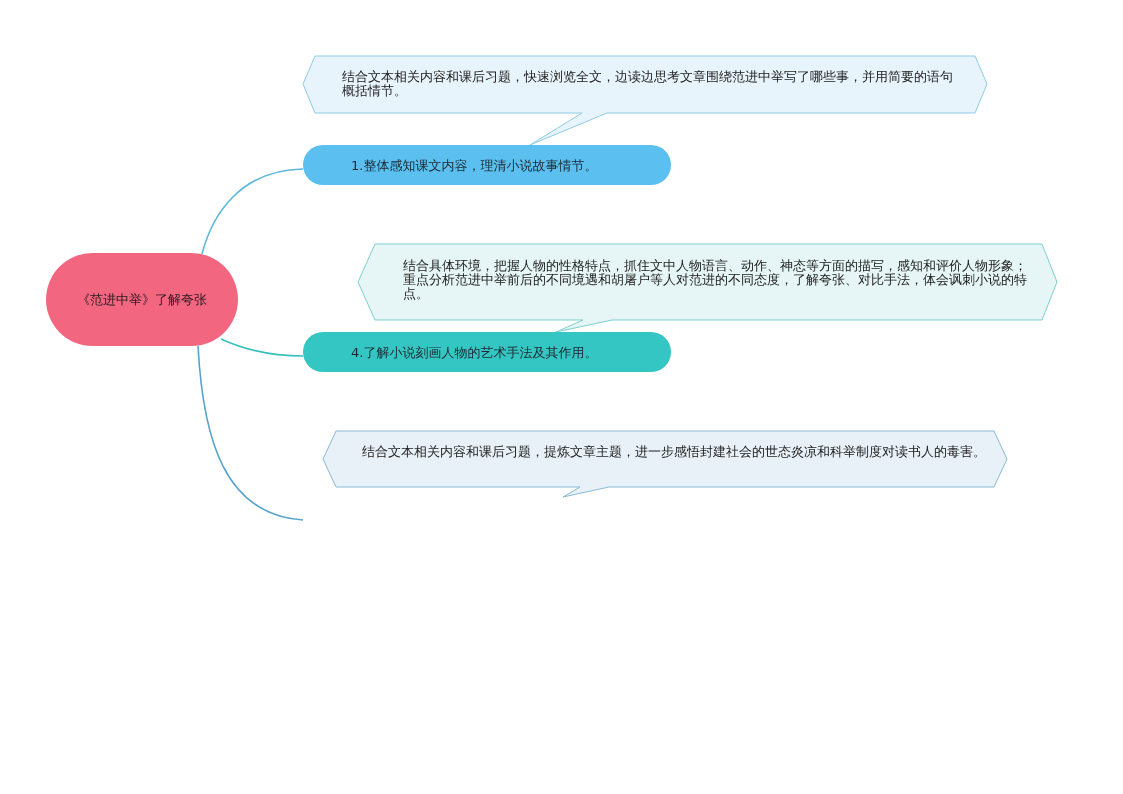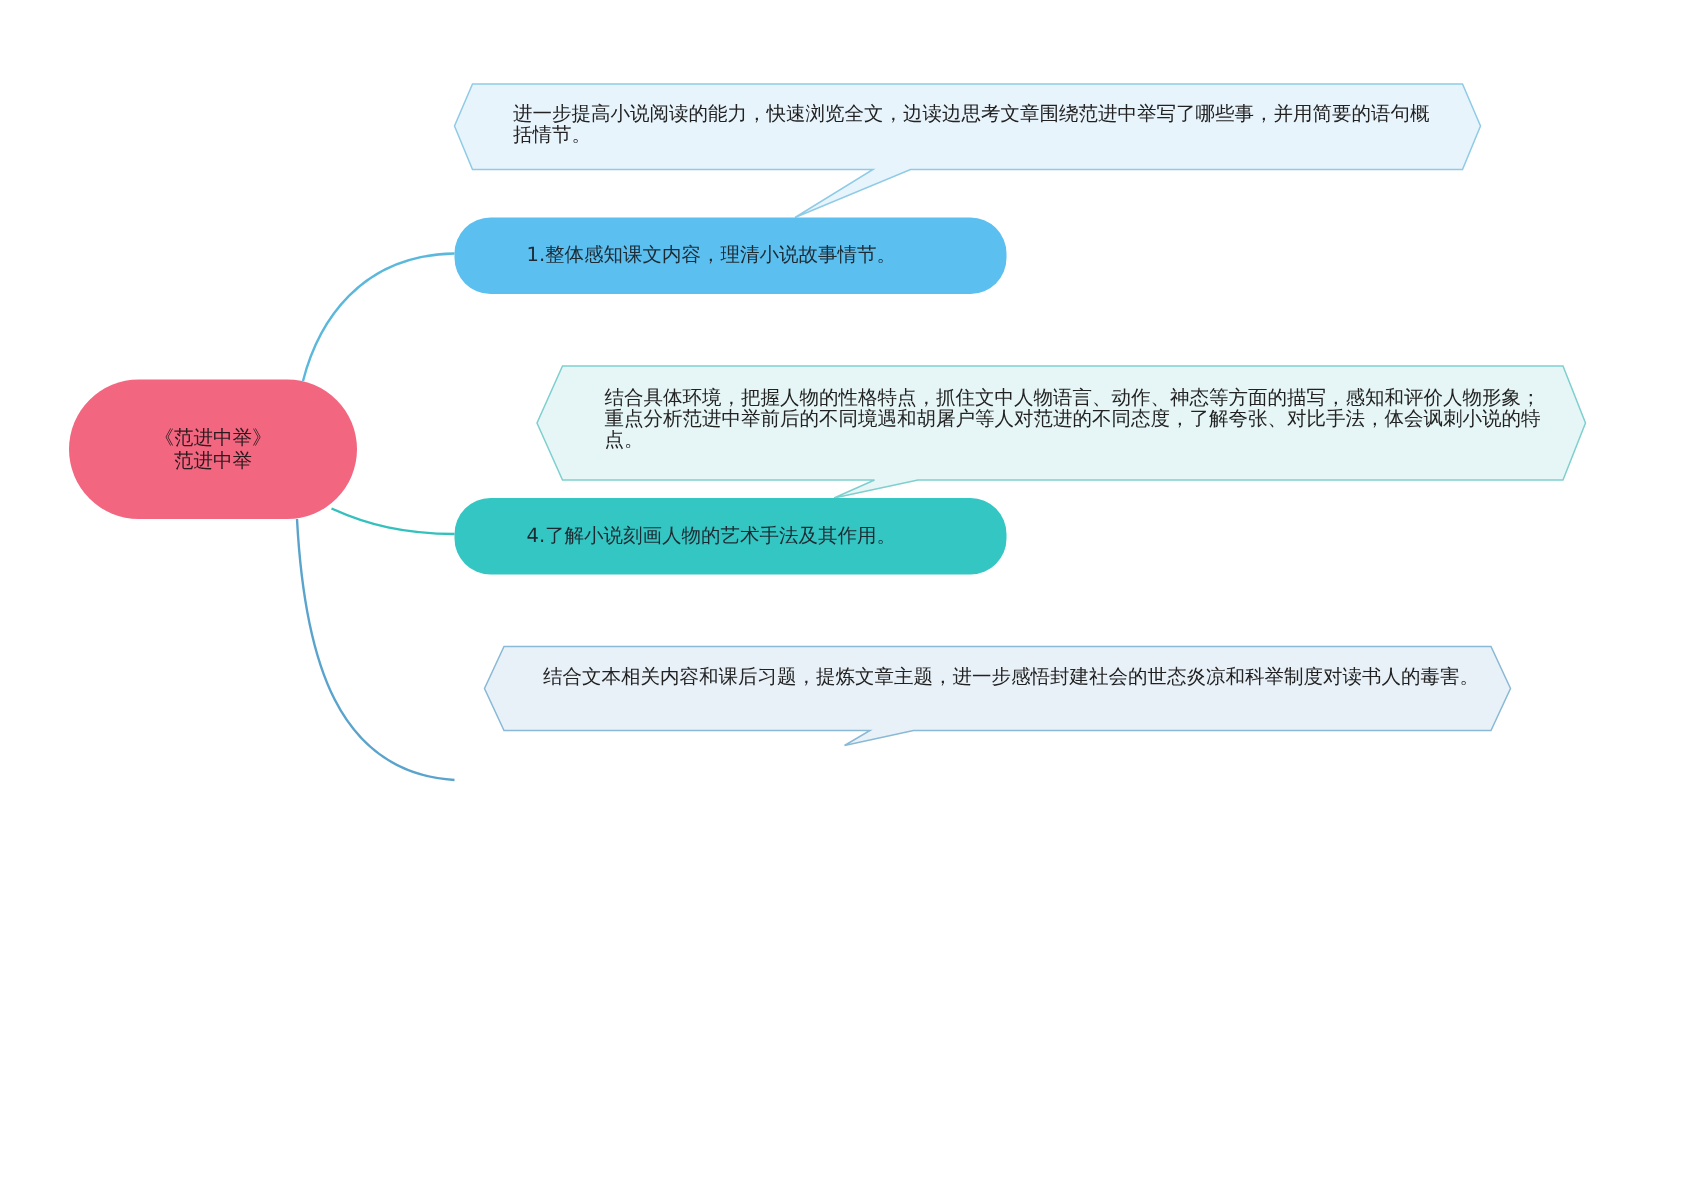--- a/index.html
+++ b/index.html
@@ -41,29 +41,28 @@
   }
   .root {
     left: 46px;
     top: 253px;
     width: 192px;
     height: 93px;
     border-radius: 47px;
     background: #f26680;
     justify-content: center;
     text-align: center;
-    flex-direction: column;
     font-size: 13px;
     line-height: 15px;
     color: #2a1a1e;
   }
   .root span { display: block; }
   .branch {
     left: 303px;
-    height: 51px;
+    height: 40px;
     padding-left: 48px;
     color: #1c2a33;
   }
   .b1 { top: 145px; width: 368px; background: #5bbff0; }
   .b2 { top: 332px; width: 368px; background: #34c6c2; }
   .b3 { top: 497px; width: 402px; background: #5aa9d3; padding-left: 52px; }
 
   .callout-text {
     position: absolute;
     font-size: 13px;
@@ -86,27 +85,27 @@
     <path d="M221 339 C 245 350, 270 356, 303 356" fill="none" stroke="#34c0bc" stroke-width="1.6"></path>
     <path d="M198 346 C 203 440, 225 515, 303 520" fill="none" stroke="#5aa3cc" stroke-width="1.6"></path>
 
     <path d="M315 56 L975 56 L987 84 L975 113 L607 113 L530 145 L582 113 L315 113 L303 84 Z" fill="#e8f4fc" stroke="#8fcbe6" stroke-width="1"></path>
 
     <path d="M375 244 L1042 244 L1057 282 L1042 320 L612 320 L556 332 L583 320 L375 320 L358 282 Z" fill="#e6f5f5" stroke="#7fcfcf" stroke-width="1"></path>
 
     <path d="M336 431 L994 431 L1007 459 L994 487 L609 487 L563 497 L580 487 L336 487 L323 459 Z" fill="#e8f1f8" stroke="#8ab9d6" stroke-width="1"></path>
   </svg>
 
-  <div class="callout-text ct1">进一步提高小说阅读的能力，快速浏览全文，边读边思考文章围绕范进中举写了哪些事，并用简要的语句概括情节。</div>
+  <div class="callout-text ct1">结合文本相关内容和课后习题，快速浏览全文，边读边思考文章围绕范进中举写了哪些事，并用简要的语句概括情节。</div>
   <div class="callout-text ct2">结合具体环境，把握人物的性格特点，抓住文中人物语言、动作、神态等方面的描写，感知和评价人物形象；重点分析范进中举前后的不同境遇和胡屠户等人对范进的不同态度，了解夸张、对比手法，体会讽刺小说的特点。</div>
   <div class="callout-text ct3">结合文本相关内容和课后习题，提炼文章主题，进一步感悟封建社会的世态炎凉和科举制度对读书人的毒害。</div>
 
   <div class="node root">
     <span>《范进中举》</span>
-    <span>范进中举</span>
+    <span>了解夸张</span>
   </div>
 
   <div class="node branch b1">
     <span>1.整体感知课文内容，理清小说故事情节。</span>
   </div>
   <div class="node branch b2">
     <span>4.了解小说刻画人物的艺术手法及其作用。</span>
   </div>
 
 </div>

